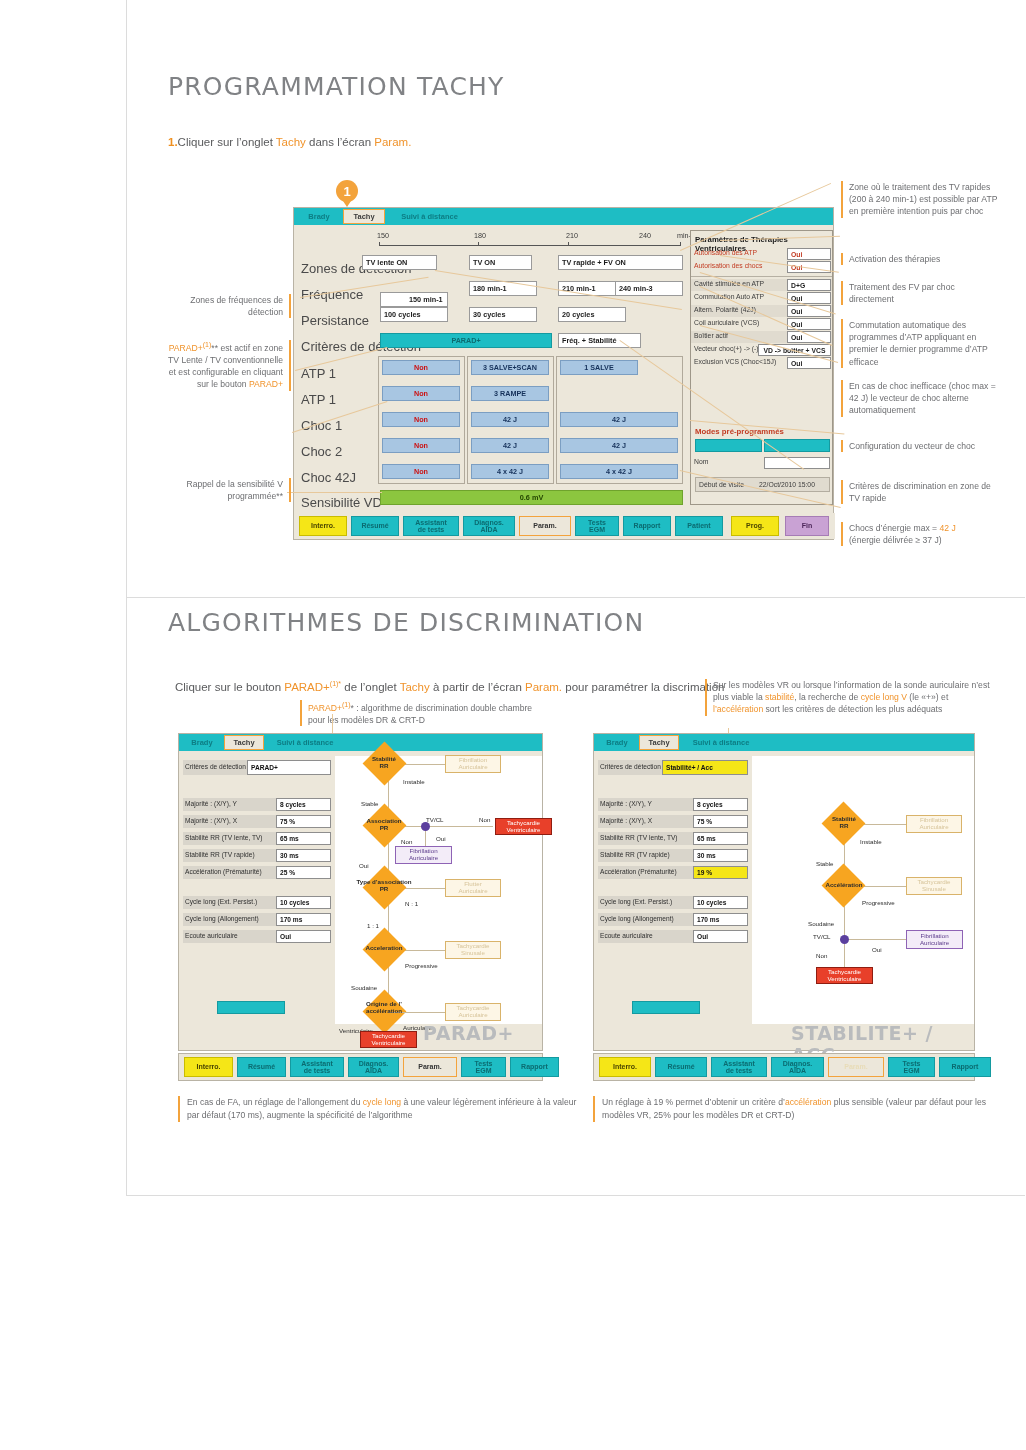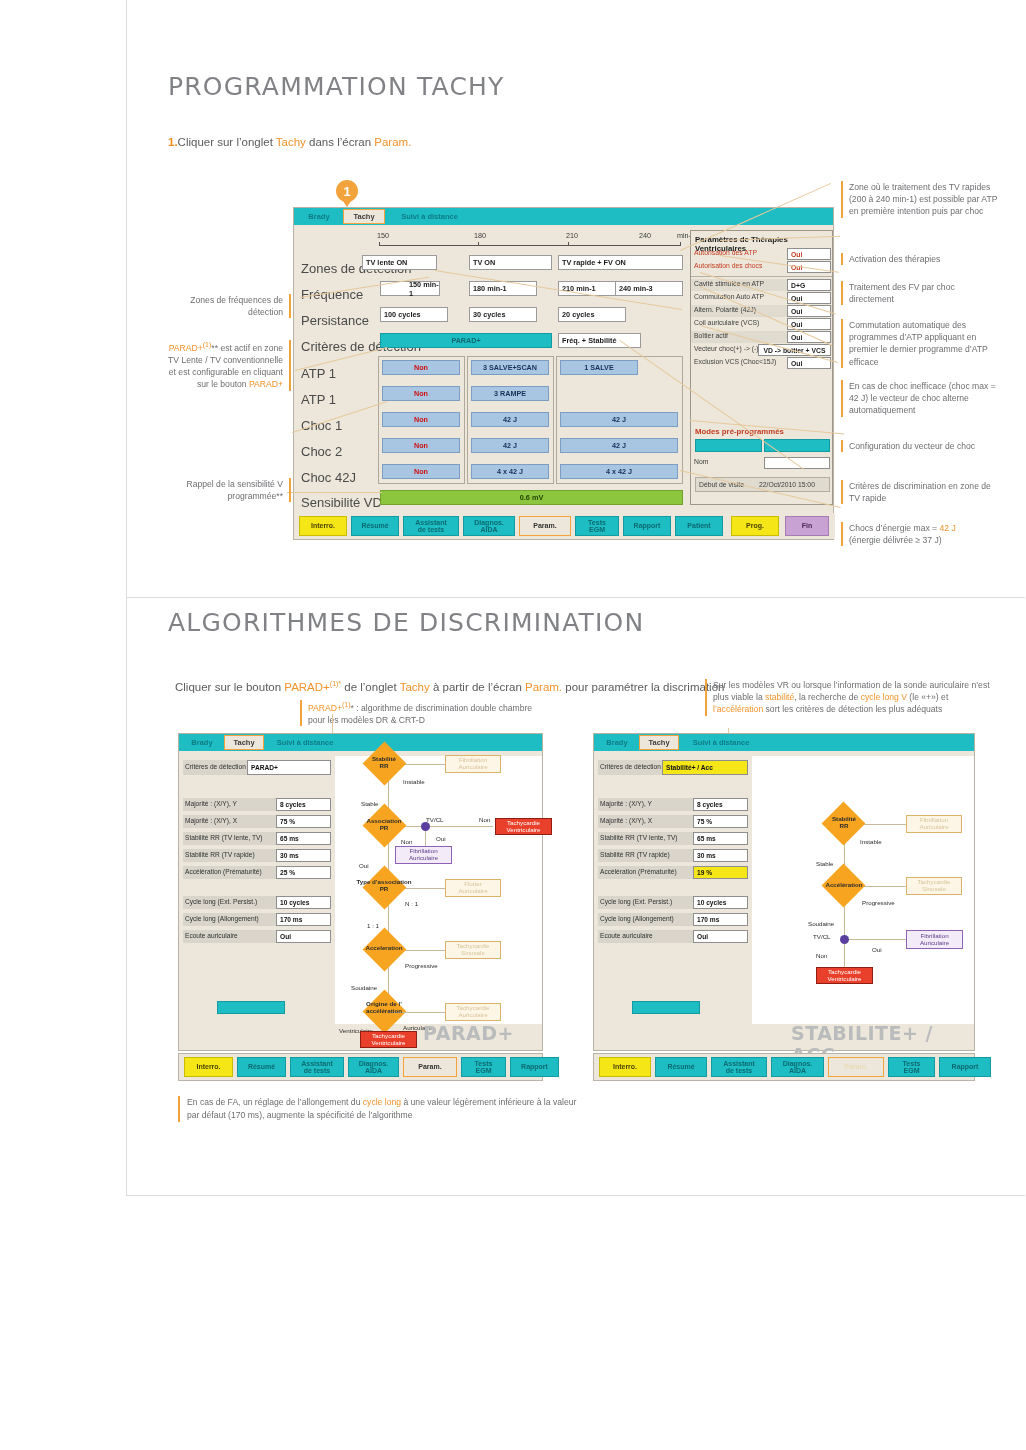--- a/index.html
+++ b/index.html
@@ -136,24 +136,24 @@
     <div class="lbl" style="left:7px;top:105px;">Persistance</div>
     <div class="lbl" style="left:7px;top:131px;">Critères de détection</div>
     <div class="lbl" style="left:7px;top:158px;">ATP 1</div>
     <div class="lbl" style="left:7px;top:184px;">ATP 1</div>
     <div class="lbl" style="left:7px;top:210px;">Choc 1</div>
     <div class="lbl" style="left:7px;top:236px;">Choc 2</div>
     <div class="lbl" style="left:7px;top:262px;">Choc 42J</div>
     <div class="lbl" style="left:7px;top:287px;">Sensibilité VD</div>
 
     <div class="fld" style="left:68px;top:47px;width:75px;height:15px;text-align:center;">TV lente ON</div>
-    <div class="fld" style="left:175px;top:47px;width:83px;height:15px;">TV ON</div>
+    <div class="fld" style="left:175px;top:47px;width:63px;height:15px;">TV ON</div>
     <div class="fld" style="left:264px;top:47px;width:125px;height:15px;">TV rapide + FV ON</div>
 
-    <div class="fld" style="left:86px;top:73px;width:60px;height:15px;padding-left:28px;">150 min-1</div>
+    <div class="fld" style="left:86px;top:84px;width:68px;height:15px;padding-left:28px;">150 min-1</div>
     <div class="fld" style="left:175px;top:73px;width:68px;height:15px;">180 min-1</div>
     <div class="fld" style="left:264px;top:73px;width:68px;height:15px;">210 min-1</div>
     <div class="fld" style="left:321px;top:73px;width:68px;height:15px;">240 min-3</div>
 
     <div class="fld" style="left:86px;top:99px;width:68px;height:15px;">100 cycles</div>
     <div class="fld" style="left:175px;top:99px;width:68px;height:15px;">30 cycles</div>
     <div class="fld" style="left:264px;top:99px;width:68px;height:15px;">20 cycles</div>
 
     <div class="teal" style="left:86px;top:125px;width:172px;height:15px;">PARAD+</div>
     <div class="fld" style="left:264px;top:125px;width:83px;height:15px;">Fréq. + Stabilité</div>
@@ -532,14 +532,17 @@
     <div class="bbtn tealb" style="left:117px;width:56px;white-space:pre;">Assistant
 de tests</div>
     <div class="bbtn tealb" style="left:177px;width:53px;white-space:pre;">Diagnos.
 AIDA</div>
     <div class="bbtn dim" style="left:234px;width:56px;">Param.</div>
     <div class="bbtn tealb" style="left:294px;width:47px;white-space:pre;">Tests
 EGM</div>
     <div class="bbtn tealb" style="left:345px;width:52px;">Rapport</div>
   </div>
 
+  <div class="capnote" style="left:593px;top:1096px;width:400px;">
+    <span>Un réglage à 19 % permet d’obtenir un critère d’</span><span class="or">accélération</span><span> plus sensible (valeur par défaut pour les modèles VR, 25% pour les modèles DR et CRT-D)</span>
+  </div>
 
 </div>
 
 </body></html>

